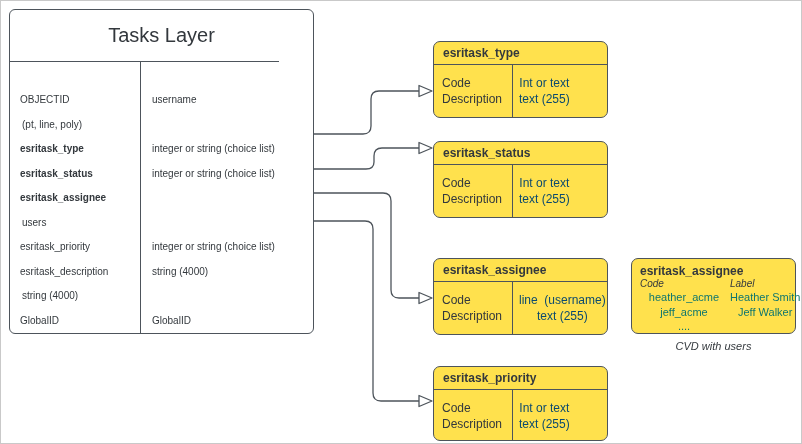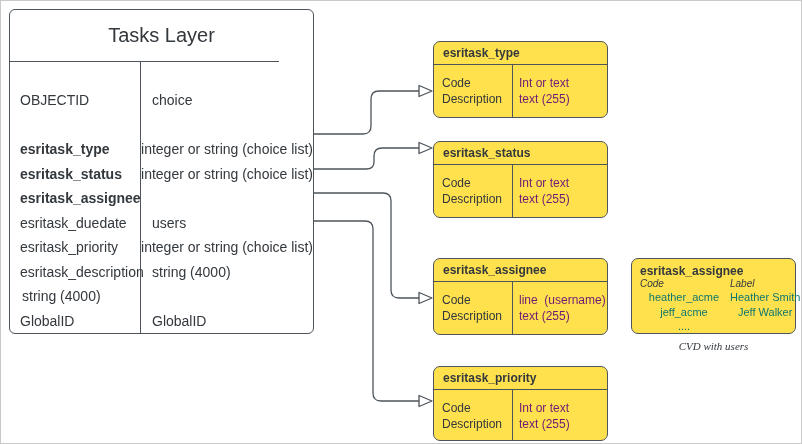--- a/index.html
+++ b/index.html
@@ -8,44 +8,44 @@
 
   
   .entity{position:absolute;left:8px;top:8px;width:305px;height:325px;box-sizing:border-box;
           background:#fff;border:1.5px solid #4D545B;border-radius:6px;}
   .entity-title{position:absolute;left:0;top:0;width:100%;height:50px;line-height:50px;
                 text-align:center;font-size:20px;color:#33383D;}
   .entity-title-line{position:absolute;left:0;top:51px;width:269px;height:0;
                      border-top:1.5px solid #4D545B;}
   .entity-col-line{position:absolute;left:130px;top:51px;bottom:0;width:0;
                    border-left:1.5px solid #4D545B;}
-  .entity-rows{position:absolute;left:0;top:78px;width:100%;font-size:14px;color:#33383D;}
+  .entity-rows{position:absolute;left:0;top:78px;width:100%;font-size:10px;color:#33383D;}
   .frow{display:flex;height:24.5px;line-height:24.5px;}
   .frow .fname{width:130px;padding-left:10px;box-sizing:border-box;white-space:nowrap;}
   .frow .ftype{padding-left:12px;white-space:nowrap;}
   .frow.bold .fname{font-weight:bold;}
 
   
   .dom{position:absolute;width:175px;height:77px;box-sizing:border-box;background:#FFE14D;
        border:1.5px solid #4D545B;border-radius:7px;}
   .dom-title{position:absolute;left:9px;top:4px;font-size:12px;font-weight:bold;color:#33383D;white-space:nowrap;}
   .dom-hline{position:absolute;left:0;top:22px;width:100%;height:0;border-top:1.3px solid #4D545B;}
   .dom-vline{position:absolute;left:78px;top:22px;bottom:0;width:0;border-left:1.3px solid #4D545B;}
   .dom-colL{position:absolute;left:8px;top:33px;font-size:12px;line-height:16px;color:#33383D;white-space:pre;}
-  .dom-colR{position:absolute;left:85px;top:33px;font-size:12px;line-height:16px;color:#701a75;white-space:pre;}
+  .dom-colR{position:absolute;left:85px;top:33px;font-size:12px;line-height:16px;color:#0c4a6e;white-space:pre;text-align:center;}
 
   
   .cvd{position:absolute;left:630px;top:257px;width:165px;height:76px;box-sizing:border-box;
        background:#FFE14D;border:1.5px solid #4D545B;border-radius:7px;padding:5px 0 0 8px;}
   .cvd-title{font-size:12px;font-weight:bold;color:#33383D;}
   .cvd-grid{display:grid;grid-template-columns:88px auto;column-gap:2px;}
   .cvd-hdr{font-size:10px;font-style:italic;color:#33383D;line-height:12px;}
   .cvd-cell{font-size:11px;color:#0f766e;line-height:14.5px;white-space:nowrap;text-align:center;}
   .cvd-caption{position:absolute;left:630px;top:339px;width:165px;text-align:center;
-               font-size:11px;font-style:italic;color:#33383D;font-family:Liberation Serif, serif;}
+               font-size:11px;font-style:italic;color:#33383D;}
 
   
   .wires{position:absolute;left:0;top:0;width:802px;height:444px;pointer-events:none;}
 </style>
 </head>
 <body>
 
 <div class="canvas">
 
   <svg class="wires" viewBox="0 0 802 444" xmlns="http://www.w3.org/2000/svg">
@@ -63,37 +63,37 @@
     </g>
   </svg>
 
   <div class="entity">
     <div class="entity-title">Tasks Layer</div>
     <div class="entity-title-line"></div>
     <div class="entity-col-line"></div>
     <div class="entity-rows">
       <div class="frow">
           <span class="fname">OBJECTID</span>
-          <span class="ftype">choice</span>
+          <span class="ftype">username</span>
         </div>
       <div class="frow">
+          <span class="ftype">(pt, line, poly)</span>
         </div>
       <div class="frow bold">
           <span class="fname">esritask_type</span>
           <span class="ftype">integer or string (choice list)</span>
         </div>
       <div class="frow bold">
           <span class="fname">esritask_status</span>
           <span class="ftype">integer or string (choice list)</span>
         </div>
       <div class="frow bold">
           <span class="fname">esritask_assignee</span>
         </div>
       <div class="frow">
-          <span class="fname">esritask_duedate</span>
           <span class="ftype">users</span>
         </div>
       <div class="frow">
           <span class="fname">esritask_priority</span>
           <span class="ftype">integer or string (choice list)</span>
         </div>
       <div class="frow">
           <span class="fname">esritask_description</span>
           <span class="ftype">string (4000)</span>
         </div>

